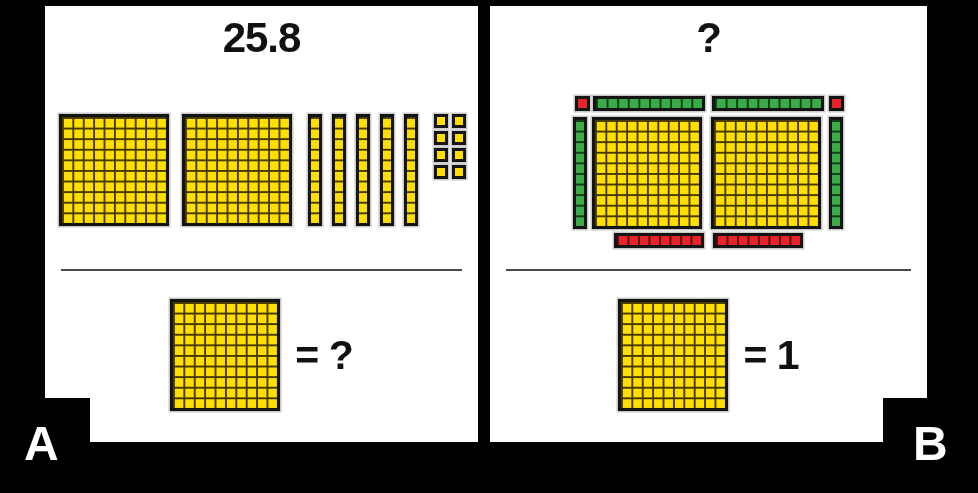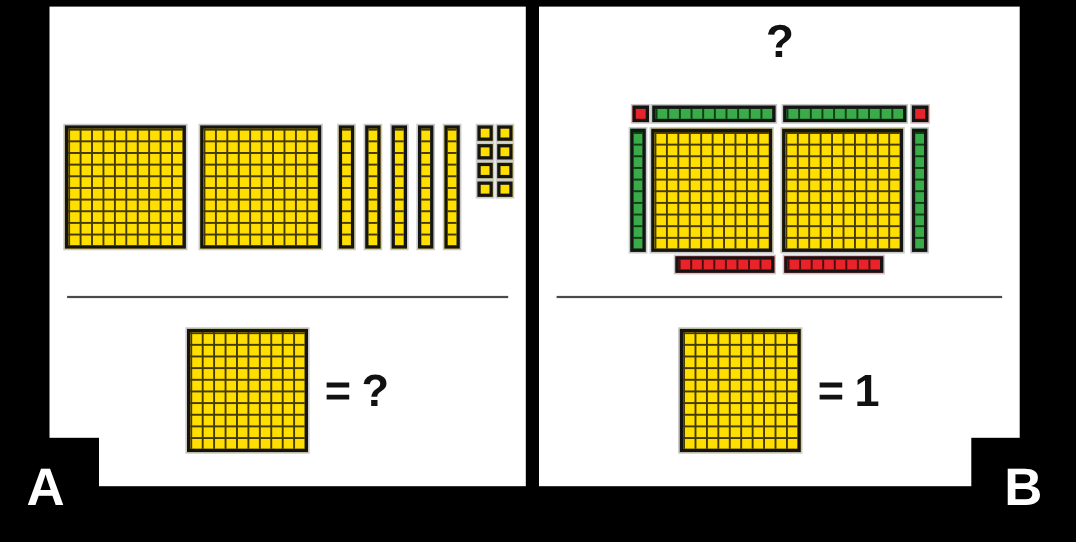--- a/index.html
+++ b/index.html
@@ -48,20 +48,21 @@
   .corner span{display:block;font-size:48px;font-weight:bold;line-height:1;}
   .corner-a span{margin:22px 0 0 24px;}
   .corner-b span{margin:22px 0 0 30px;}
 </style>
 </head>
 <body>
 
 <div class="stage">
 
   <section class="panel" id="panelA">
+    <div class="panel-title">25.8</div>
     <div class="pieces-row">
         <div class="flat"></div>
         <div class="flat" style="margin-left: 13px;"></div>
         <div class="rod-group" style="margin-left: 16px;">
           <div class="vrod"></div>
           <div class="vrod"></div>
           <div class="vrod"></div>
           <div class="vrod"></div>
           <div class="vrod"></div>
         </div>

